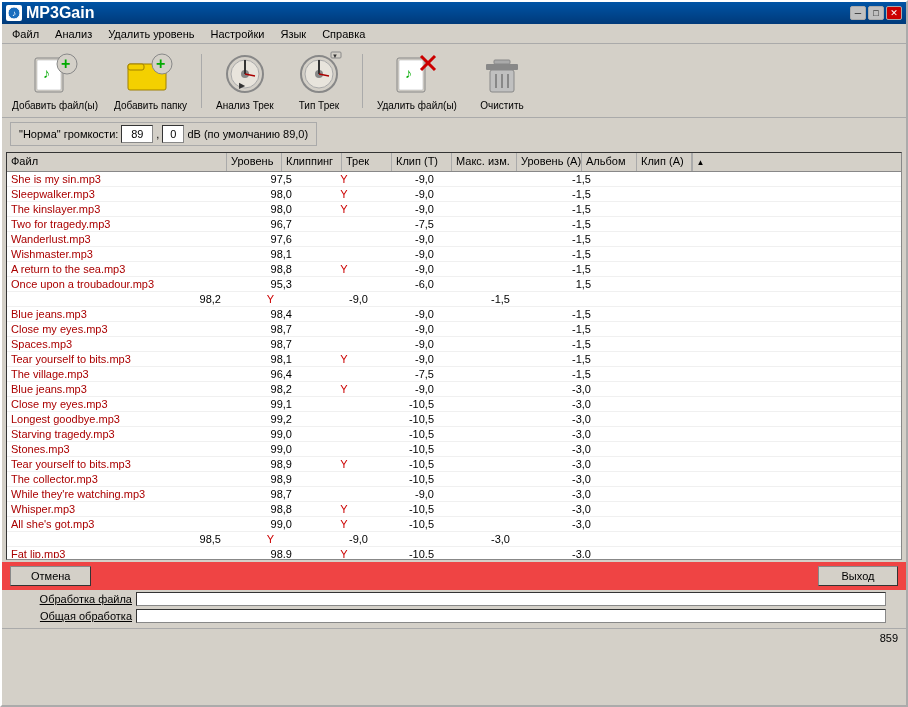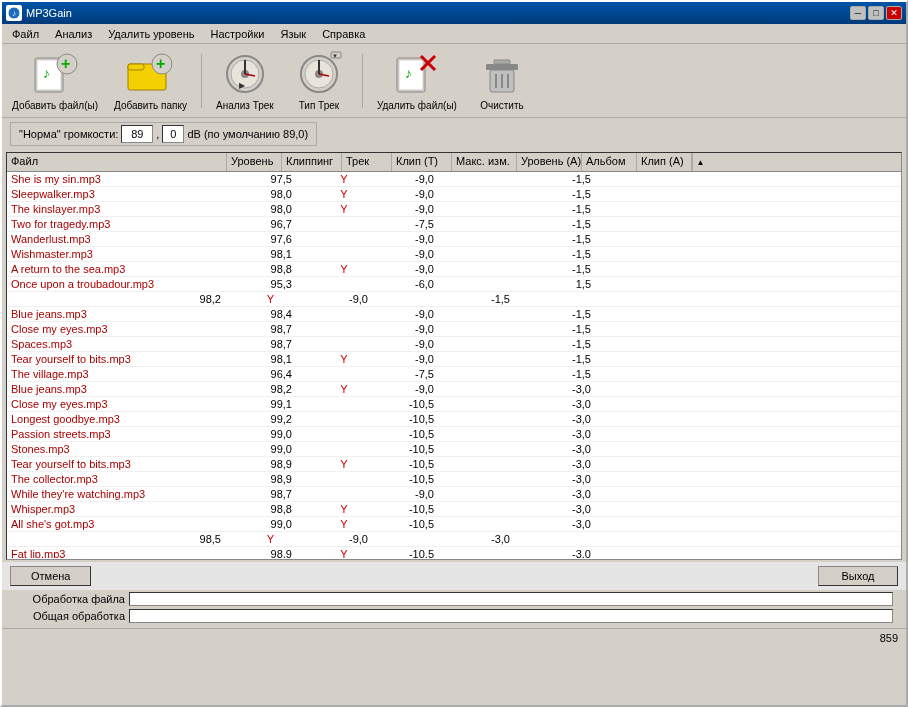--- a/index.html
+++ b/index.html
@@ -24,22 +24,22 @@
     .title-bar-icon {
       width: 16px; height: 16px;
       margin-right: 4px;
       background: #fff;
       border-radius: 2px;
       display: flex; align-items: center; justify-content: center;
       font-size: 9px; font-weight: bold; color: #0054a6;
     }
     .title-bar-text {
       color: white;
-      font-size: 11px;
-      font-weight: normal;
+      font-size: 16px;
+      font-weight: bold;
       flex: 1;
     }
     .title-bar-buttons {
       display: flex; gap: 2px;
     }
     .title-btn {
       width: 16px; height: 14px;
       border: 1px solid #aaa;
       display: flex; align-items: center; justify-content: center;
       font-size: 9px; cursor: pointer; color: #000;
@@ -179,35 +179,36 @@
     }
     .cell-filename { color: #aa0000; }
     .cell-number { text-align: right; padding-right: 6px; }
     .cell-y { color: #cc0000; text-align: center; }
 
     
     .bottom-buttons {
       display: flex;
       justify-content: space-between;
       padding: 4px 8px;
-      background: #e5e5e5;
+      background: #ef4444;
     }
     .btn {
       background: #d4d0c8;
       border: 1px outset #888;
       padding: 3px 20px;
       font-size: 11px;
       cursor: pointer;
       min-width: 80px;
     }
 
     
     .progress-section {
-      padding: 2px 13px;
-      background: #d4d0c8;
+      padding: 2px 20px;
+      background: #d4d0c8;
+      text-decoration: underline;
     }
     .progress-row {
       display: flex;
       align-items: center;
       margin-bottom: 3px;
       gap: 4px;
     }
     .progress-label {
       font-size: 11px;
       width: 110px;
@@ -564,21 +565,21 @@
       <div class="cell cell-number">99,2</div>
       <div class="cell cell-y"></div>
       <div class="cell cell-number">-10,5</div>
       <div class="cell"></div>
       <div class="cell cell-number" style="color:#000;">-3,0</div>
       <div class="cell"></div>
       <div class="cell"></div>
       <div class="cell"></div>
     </div>
         <div class="file-row">
-      <div class="cell cell-filename">Passion streets.mp3</div>
+      <div class="cell cell-filename">Starving tragedy.mp3</div>
       <div class="cell cell-number">99,0</div>
       <div class="cell cell-y"></div>
       <div class="cell cell-number">-10,5</div>
       <div class="cell"></div>
       <div class="cell cell-number" style="color:#000;">-3,0</div>
       <div class="cell"></div>
       <div class="cell"></div>
       <div class="cell"></div>
     </div>
         <div class="file-row">

